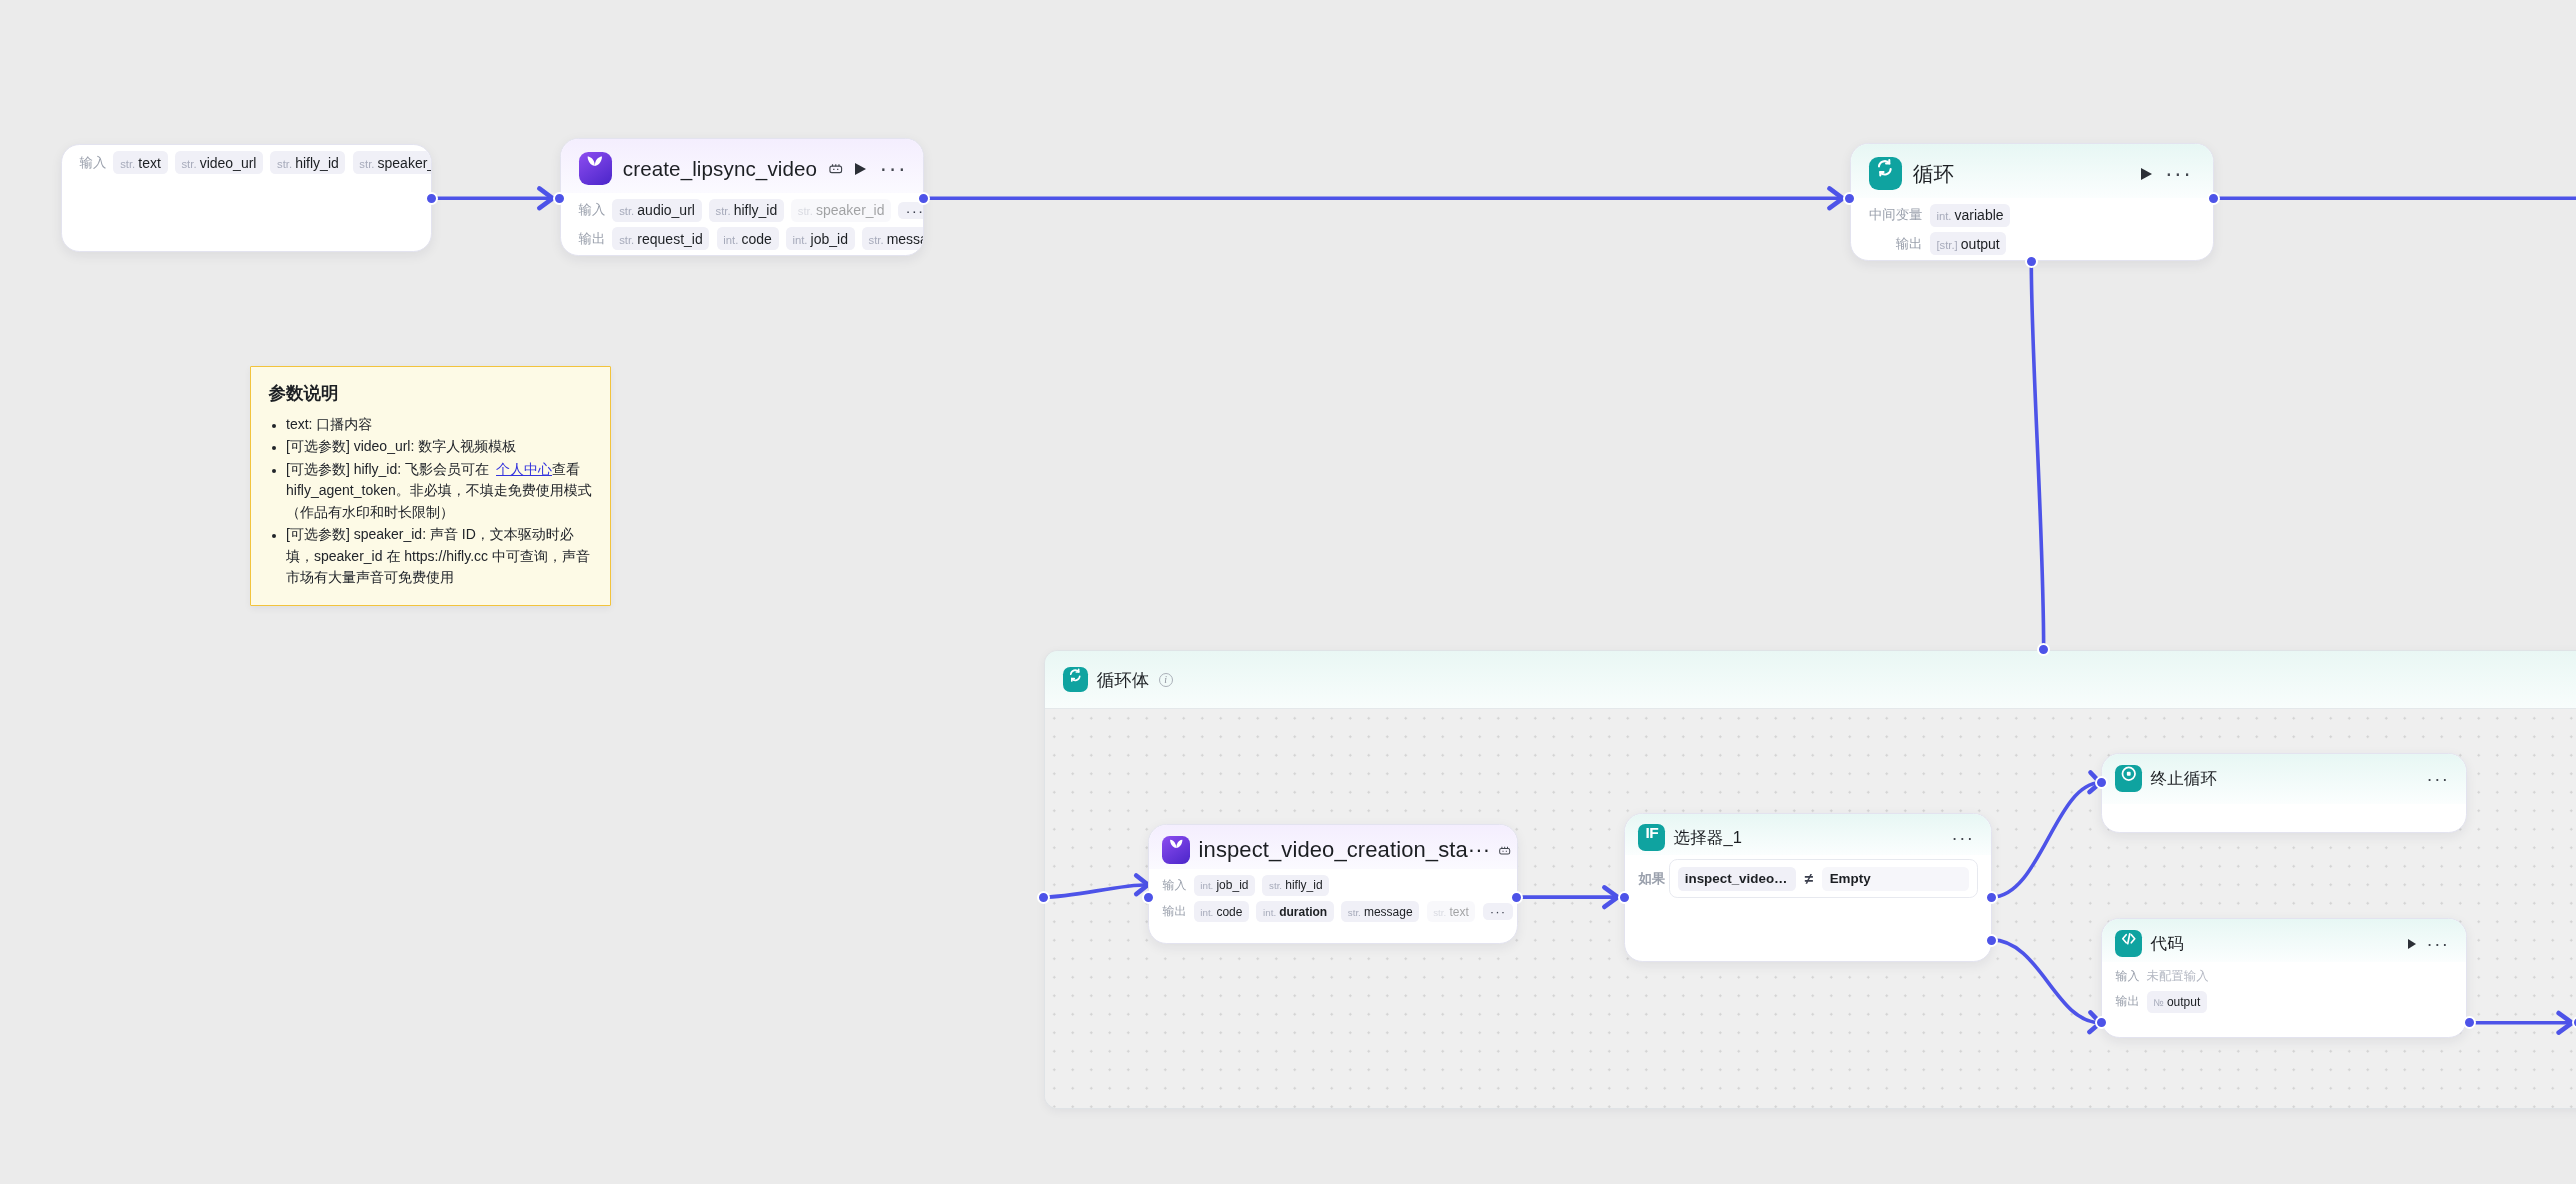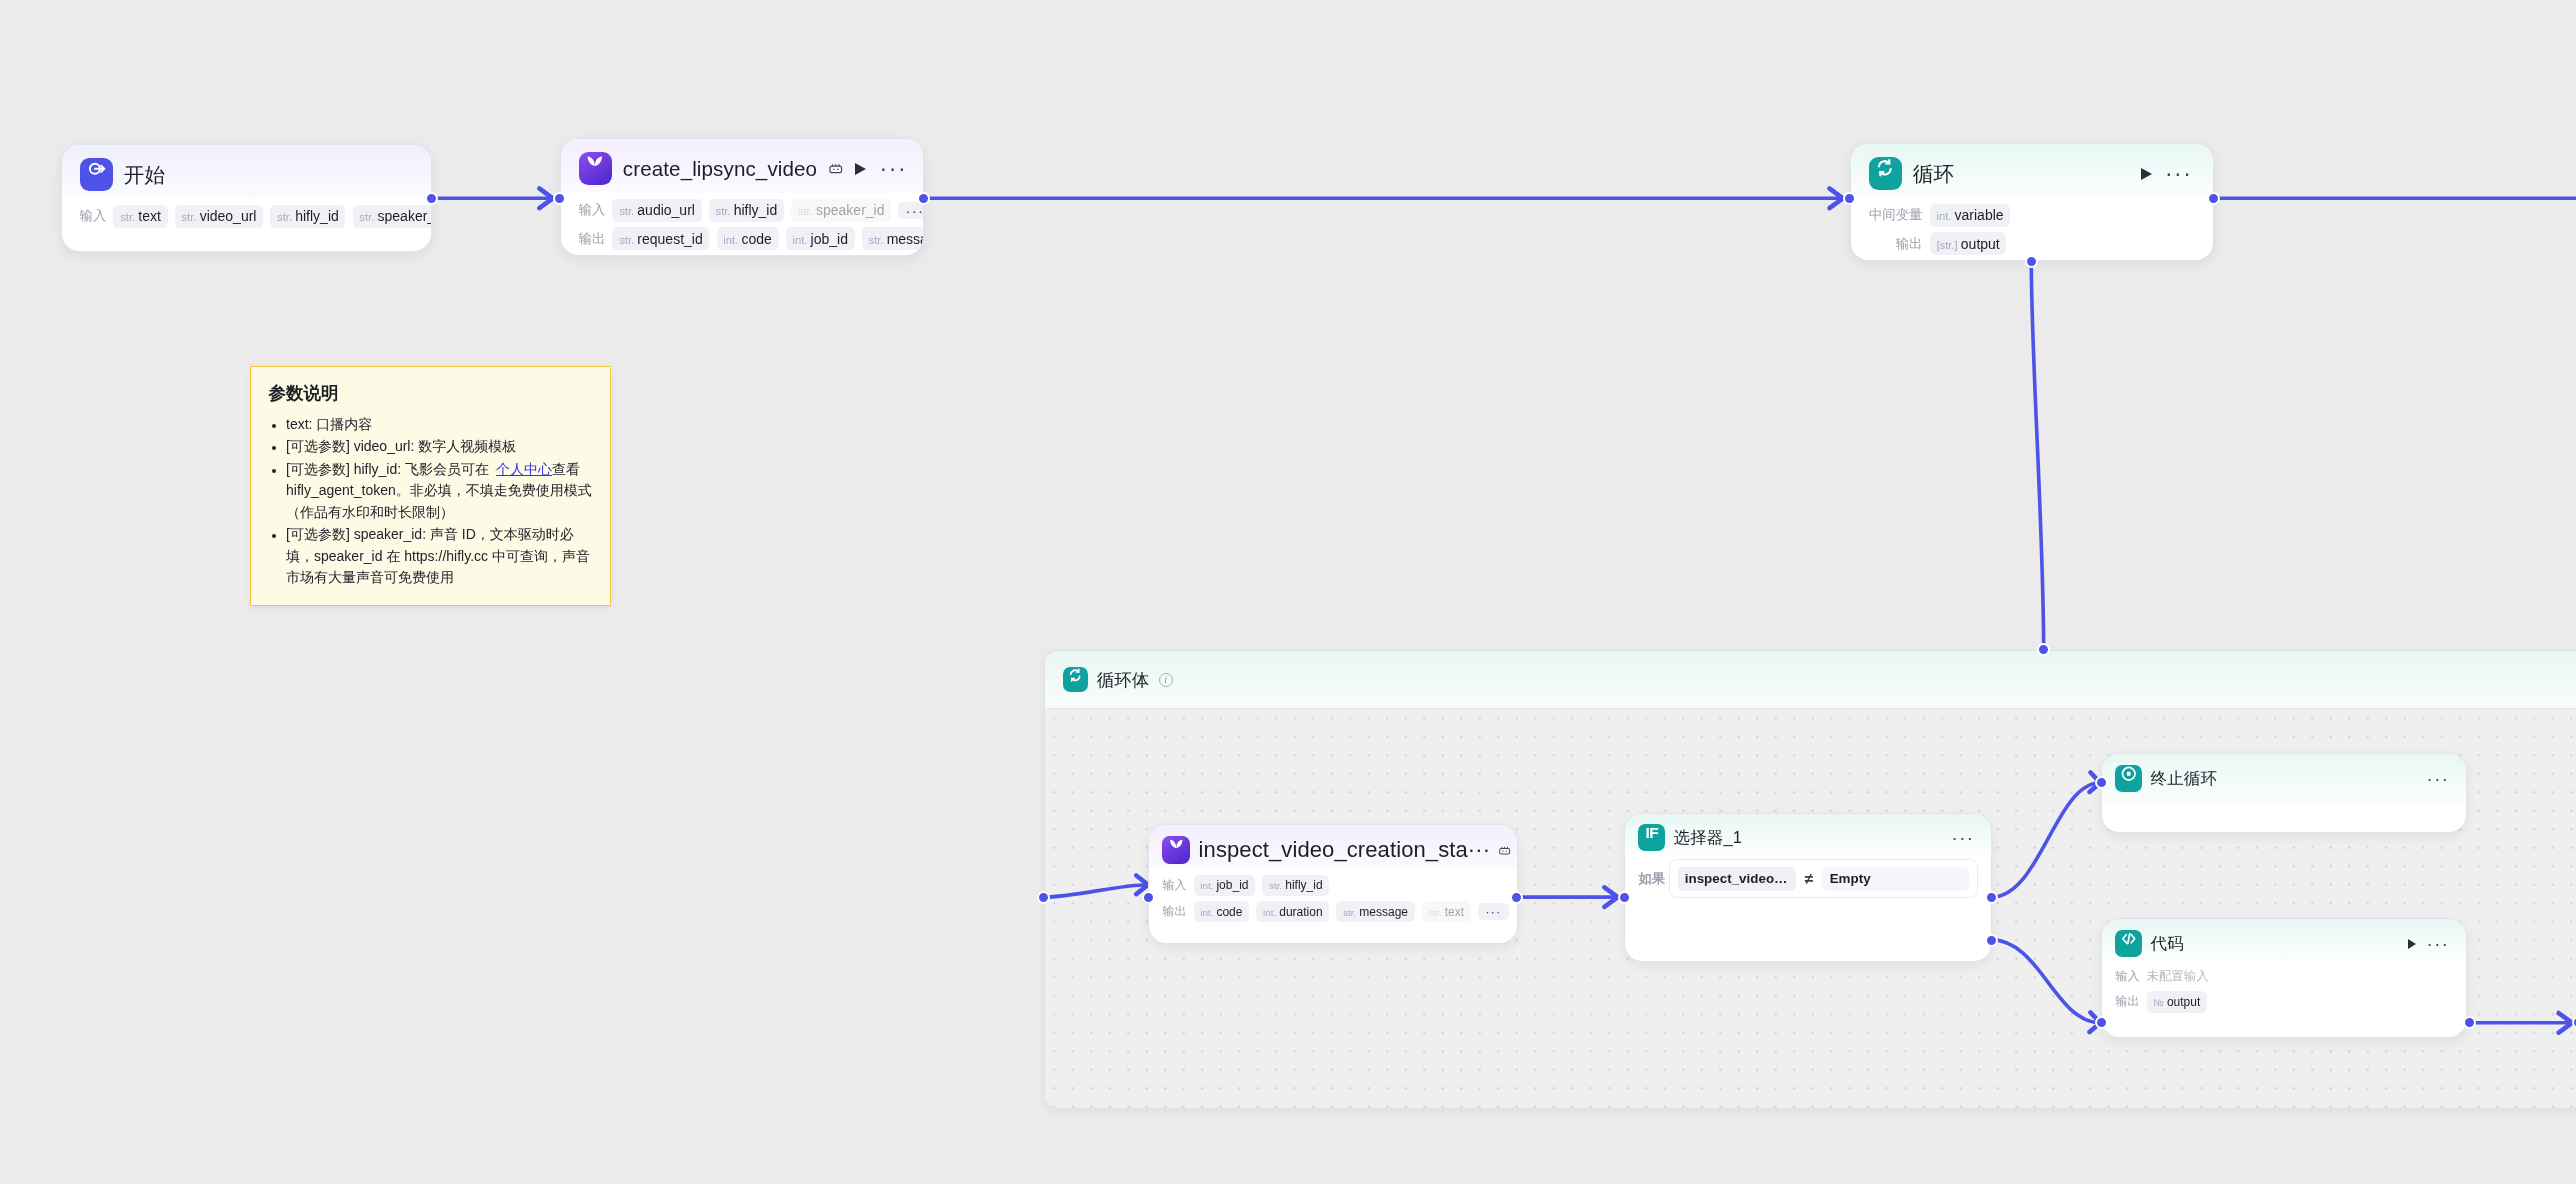--- a/index.html
+++ b/index.html
@@ -241,30 +241,20 @@
     <path class="edge-path" d="M 3866,1825 C 3960,1825 3990,1986 4077,1986"></path>
     <path class="edge-arrow" d="M 4058,1966 L 4077,1986 L 4056,2004"></path>
 
     <path class="edge-path" d="M 4793,1986 L 4993,1986"></path>
     <path class="edge-arrow" d="M 4967,1967 L 4993,1986 L 4967,2005"></path>
 
     <path class="edge-path" d="M 5690,1742 L 5876,1742" opacity="0"></path>
   </svg>
 
   <div class="node tint-indigo" id="n-start" style="left:61px; top:144px; width:371px; height:108px;">
-    <div class="node-head">
-      <div class="node-icon ic-indigo">
-        <svg viewBox="0 0 24 24" fill="none" stroke="#fff" stroke-width="2.2" stroke-linecap="round">
-          <circle cx="11" cy="12" r="5.6"></circle>
-            <path d="M11 12 H21"></path>
-            <path d="M18 8.6 L21.4 12 L18 15.4"></path>
-        </svg>
-      </div>
-      <div class="node-title">开始</div>
-    </div>
     <div class="node-body">
       <div class="io-row">
         <span class="io-label">输入</span>
         <span class="chip">
             <span class="t">str.</span>
             <span class="n">text</span>
           </span>
         <span class="chip">
             <span class="t">str.</span>
             <span class="n">video_url</span>
@@ -447,21 +437,21 @@
           </span>
       </div>
       <div class="io-row" style="min-height:18.5px;">
         <span class="io-label" style="font-size:12px;">输出</span>
         <span class="chip">
             <span class="t" style="font-size:9.8px;">int.</span>
             <span class="n" style="font-size:12px;">code</span>
           </span>
         <span class="chip">
             <span class="t" style="font-size:9.8px;">int.</span>
-            <span class="n" style="font-size:12px;">duration</span>
+            <span class="n" style="font-size:12px;font-weight:bold;">duration</span>
           </span>
         <span class="chip">
             <span class="t" style="font-size:9.8px;">str.</span>
             <span class="n" style="font-size:12px;">message</span>
           </span>
         <span class="chip faded">
             <span class="t" style="font-size:9.8px;">str.</span>
             <span class="n" style="font-size:12px;">text</span>
           </span>
         <span class="chip more" style="font-size:13.4px;">···</span>

